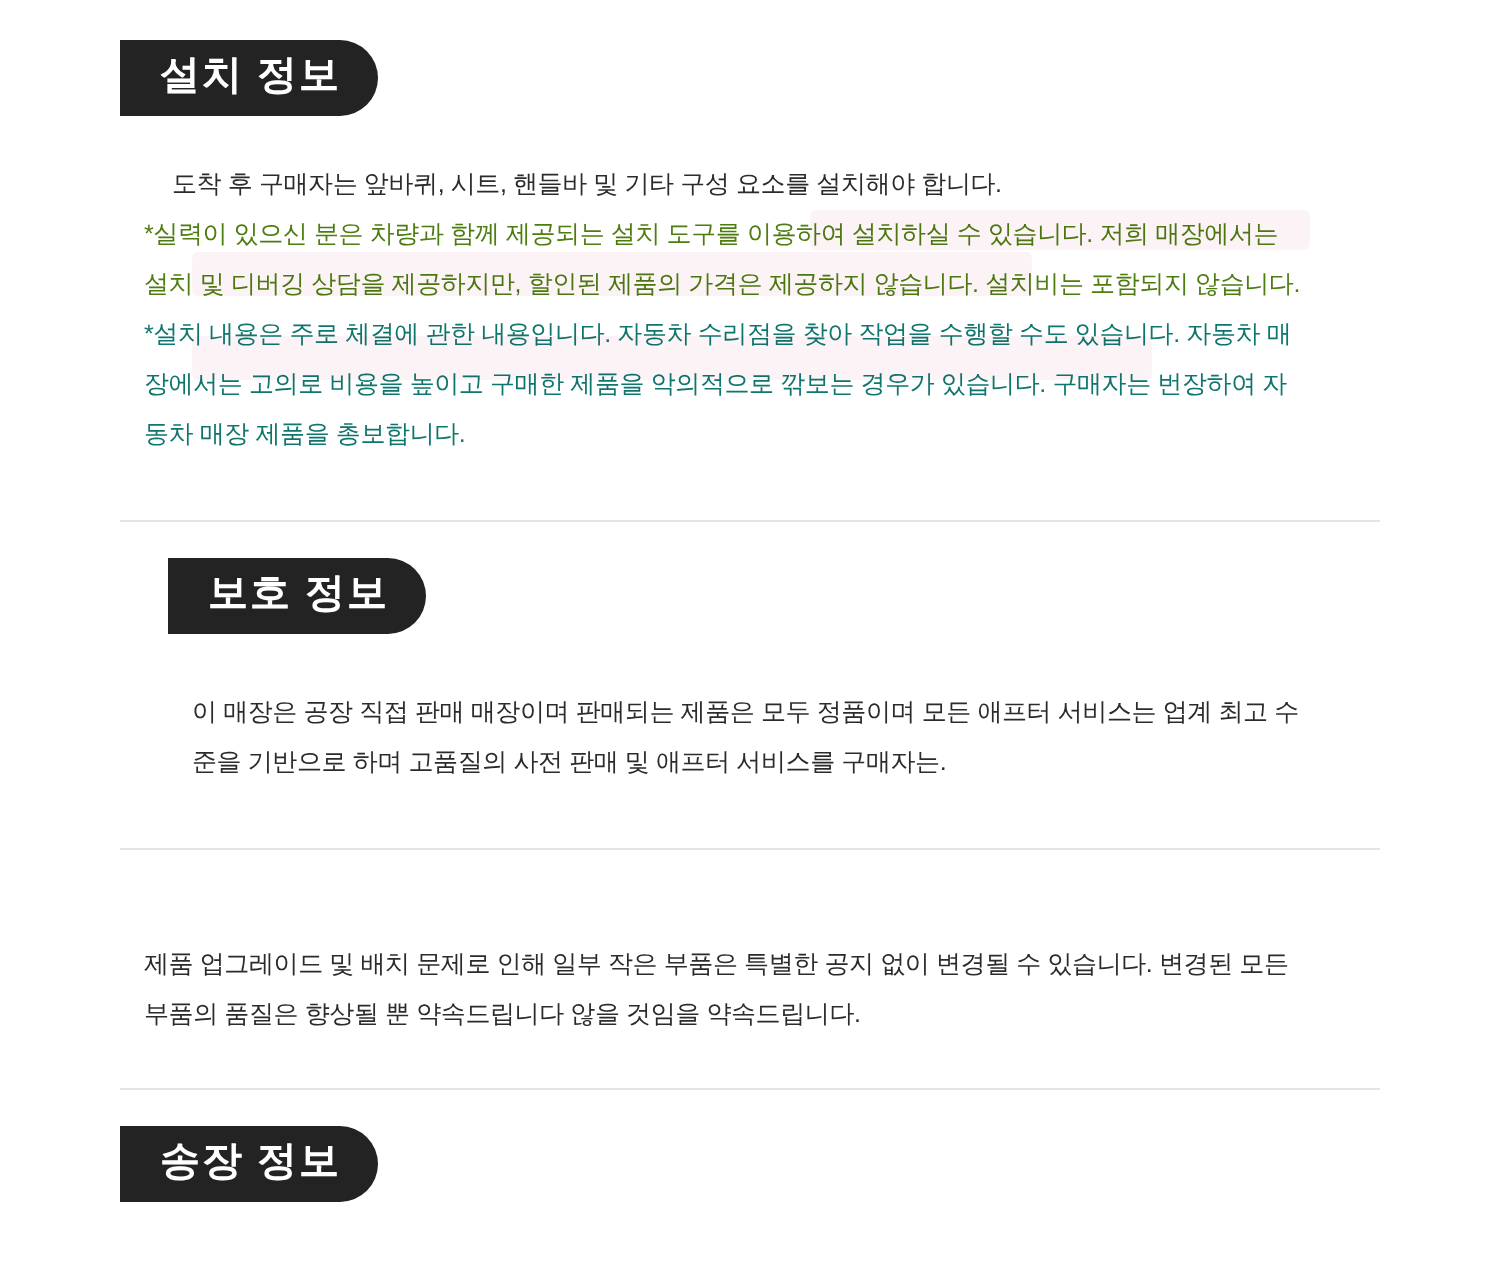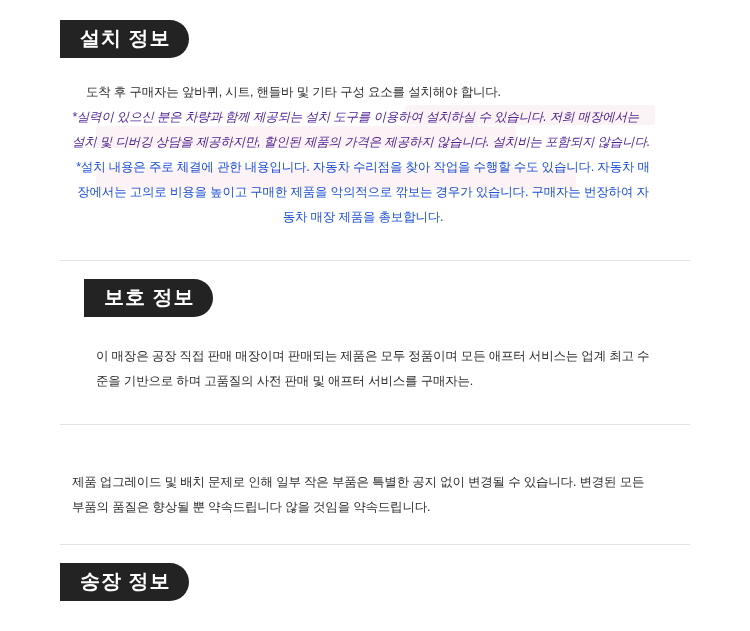--- a/index.html
+++ b/index.html
@@ -49,26 +49,24 @@
     color: #2b2b2b;
     letter-spacing: -0.2px;
   }
   .body-text p {
     margin: 0;
   }
   .indent {
     text-indent: 14px;
   }
   .note {
-    color: #4c1d95;
-    font-style: italic;
+    color: #4d7c0f;
   }
   .note2 {
-    color: #1d4ed8;
-    text-align: center;
+    color: #0f766e;
   }
 
   
   .wash {
     position: absolute;
     background: #f7e8ec;
     opacity: 0.5;
     pointer-events: none;
     border-radius: 3px;
     mix-blend-mode: multiply;

